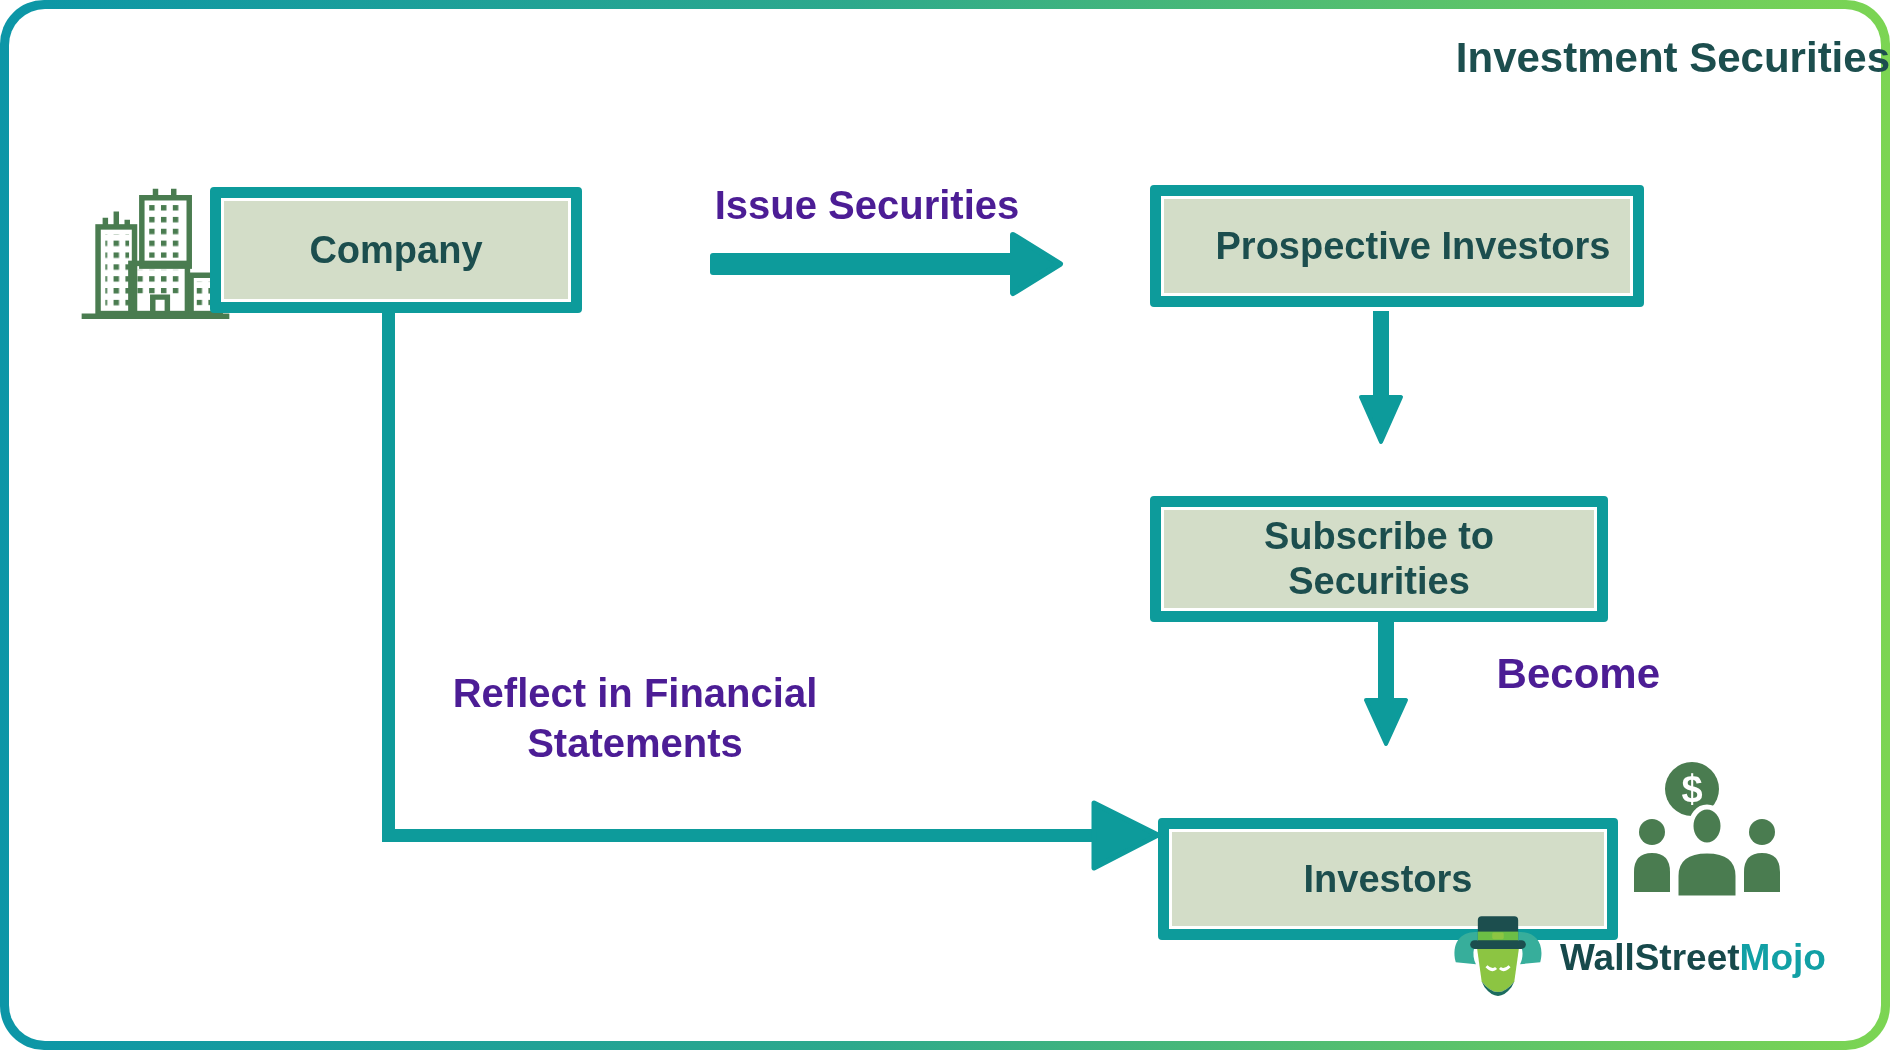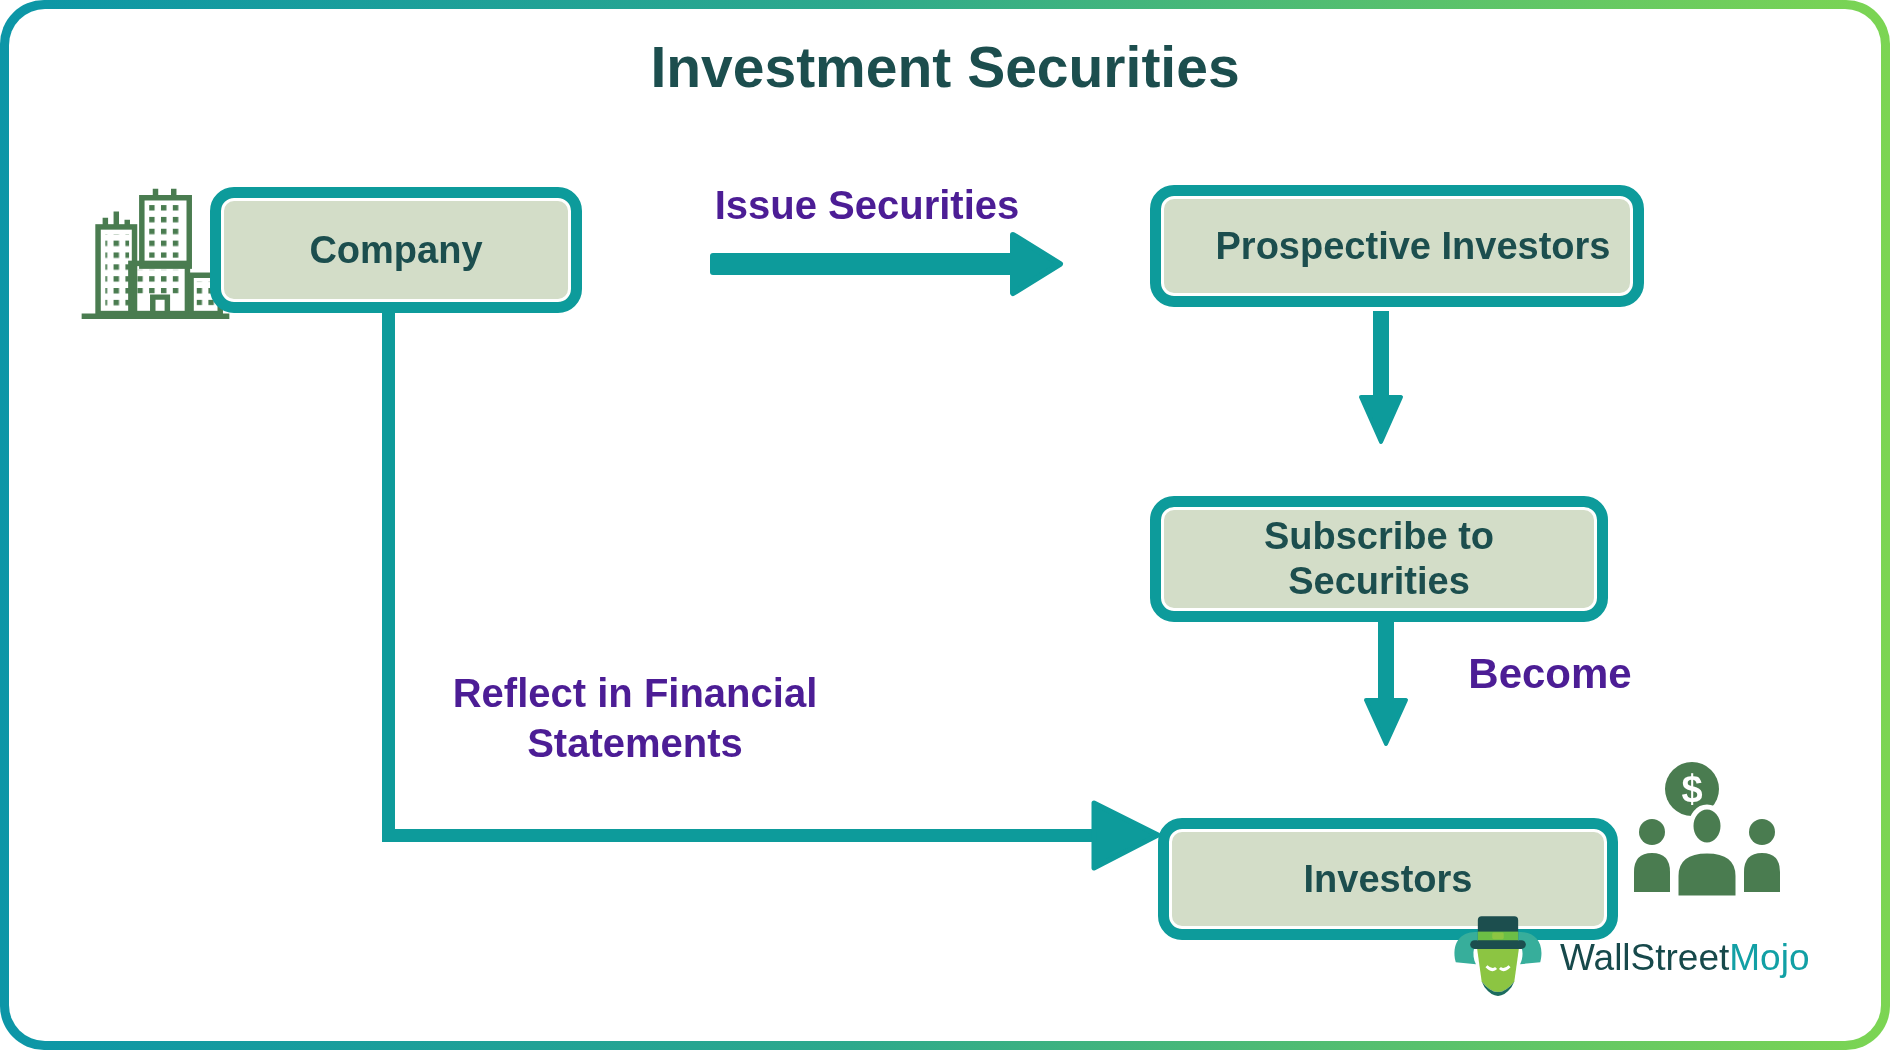--- a/index.html
+++ b/index.html
@@ -5,39 +5,39 @@
   html,body{margin:0;padding:0;background:#fff;}
   #stage{
     position:relative;width:1890px;height:1050px;overflow:hidden;
     font-family:"Liberation Sans",sans-serif;
   }
   .frame{position:absolute;inset:0;border-radius:44px;
     background:linear-gradient(90deg,#0C96A7 0%,#2DA98C 45%,#7CD553 100%);}
   .canvas{position:absolute;inset:9px;border-radius:36px;background:#ffffff;}
   .layer{position:absolute;inset:0;}
   .title{
-    position:absolute;left:0;top:34px;width:100%;text-align:center;
-    font-size:57px;font-weight:800;color:#1C4E4E;letter-spacing:0px;
+    position:absolute;left:0;top:34px;width:100%;text-align:right;
+    font-size:42px;font-weight:800;color:#1C4E4E;letter-spacing:0px;
   }
   .node{
-    position:absolute;background:#D3DDC8;border:11px solid #0D9B9B;border-radius:24px;
+    position:absolute;background:#D3DDC8;border:11px solid #0D9B9B;border-radius:4px;
     box-shadow:inset 0 0 0 3px #ffffff;
     display:flex;align-items:center;justify-content:center;text-align:center;
     font-weight:800;font-size:38px;color:#1C4E4E;line-height:1.18;
   }
   .node-company{left:210px;top:187px;width:350px;height:104px;}
   .node-prospective{left:1150px;top:185px;width:440px;height:100px;padding-left:32px;}
   .node-subscribe{left:1150px;top:472px;width:436px;height:104px;margin-top:24px;}
   .node-subscribe .lbl{max-width:330px;}
   .node-investors{left:1158px;top:774px;width:438px;height:100px;margin-top:44px;}
   .edge-label{
     position:absolute;font-weight:800;color:#4c1d95;font-size:40px;text-align:center;
   }
   .lbl-issue{left:662px;top:183px;width:410px;}
-  .lbl-become{left:1440px;top:650px;width:220px;text-align:center;font-size:42px;}
+  .lbl-become{left:1440px;top:650px;width:220px;text-align:right;font-size:42px;}
   .lbl-reflect{left:420px;top:668px;width:430px;line-height:1.25;}
   .arrow{position:absolute;}
   svg{display:block;}
 </style>
 </head>
 <body>
 
 <div id="stage">
   <div class="frame">
     <div class="canvas"></div>
@@ -143,18 +143,18 @@
           <path d="M94,52 C100,28 84,16 64,22 C76,30 78,44 73,54 Z" fill="#37AE9B"></path>
           <path d="M28,36 H72 L67,72 Q50,94 33,72 Z" fill="#8CC542"></path>
           <path d="M33,72 Q50,94 67,72 L64,78 Q50,96 36,78 Z" fill="#1C6B5E"></path>
           <path d="M38,56 Q44,62 48,58 M62,56 Q56,62 52,58" stroke="#ffffff" stroke-width="3" fill="none"></path>
           <rect x="29" y="4" width="42" height="28" rx="4" fill="#1C4E4E"></rect>
           <rect x="21" y="29" width="58" height="9" rx="4.5" fill="#1C4E4E"></rect>
           <rect x="29" y="20" width="42" height="9" fill="#6CBE45"></rect>
           <rect x="44" y="21" width="12" height="7" rx="1.5" fill="#8CC542"></rect>
         </svg>
       </span>
-      <span style="font-size:37px;font-weight:400;">
+      <span style="font-size:37px;font-weight:700;">
         <span style="color:#17494B;">WallStreet</span><span style="color:#12A0A5;">Mojo</span>
       </span>
     </div>
   </div>
 </div>
 
 </body></html>

